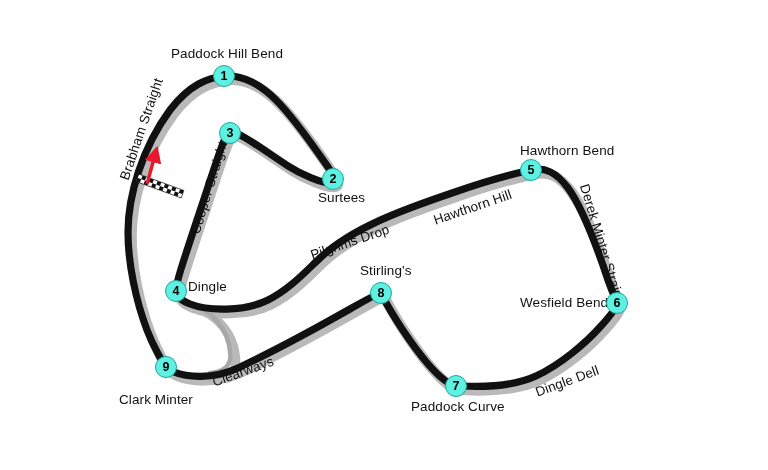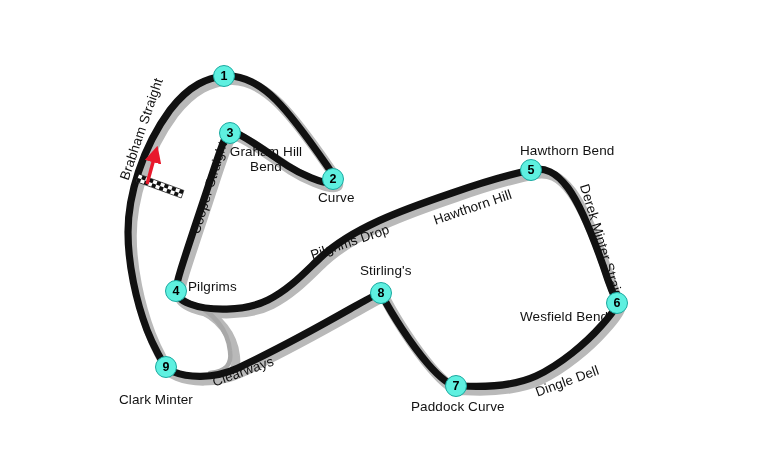--- a/index.html
+++ b/index.html
@@ -176,30 +176,30 @@
   <div class="marker" style="left:445px; top:375px;">
     <span>7</span>
   </div>
   <div class="marker" style="left:370px; top:282px;">
     <span>8</span>
   </div>
   <div class="marker" style="left:155px; top:356px;">
     <span>9</span>
   </div>
 
-
-  <div class="label two-line" style="left:220px; top:144px;">Graham Hill Bend</div>
-
-  <div class="label" style="left:318px; top:190px;">Curve</div>
-
-  <div class="label" style="left:188px; top:279px;">Pilgrims</div>
+  <div class="label" style="left:171px; top:46px;">Paddock Hill Bend</div>
+
+
+  <div class="label" style="left:318px; top:190px;">Surtees</div>
+
+  <div class="label" style="left:188px; top:279px;">Dingle</div>
 
   <div class="label" style="left:496px; top:143px;margin-left:24px;">Hawthorn Bend</div>
 
-  <div class="label" style="left:520px; top:309px;">Wesfield Bend</div>
+  <div class="label" style="left:520px; top:295px;">Wesfield Bend</div>
 
   <div class="label" style="left:411px; top:399px;">Paddock Curve</div>
 
   <div class="label" style="left:360px; top:263px;">Stirling's</div>
 
   <div class="label" style="left:119px; top:392px;">Clark Minter</div>
 
   <div class="label" style="left:124px; top:172px; transform:rotate(-71deg); transform-origin:left center;">Brabham Straight</div>
 
   <div class="label" style="left:195px; top:226px; transform:rotate(-73deg); transform-origin:left center;">Cooper Straight</div>

